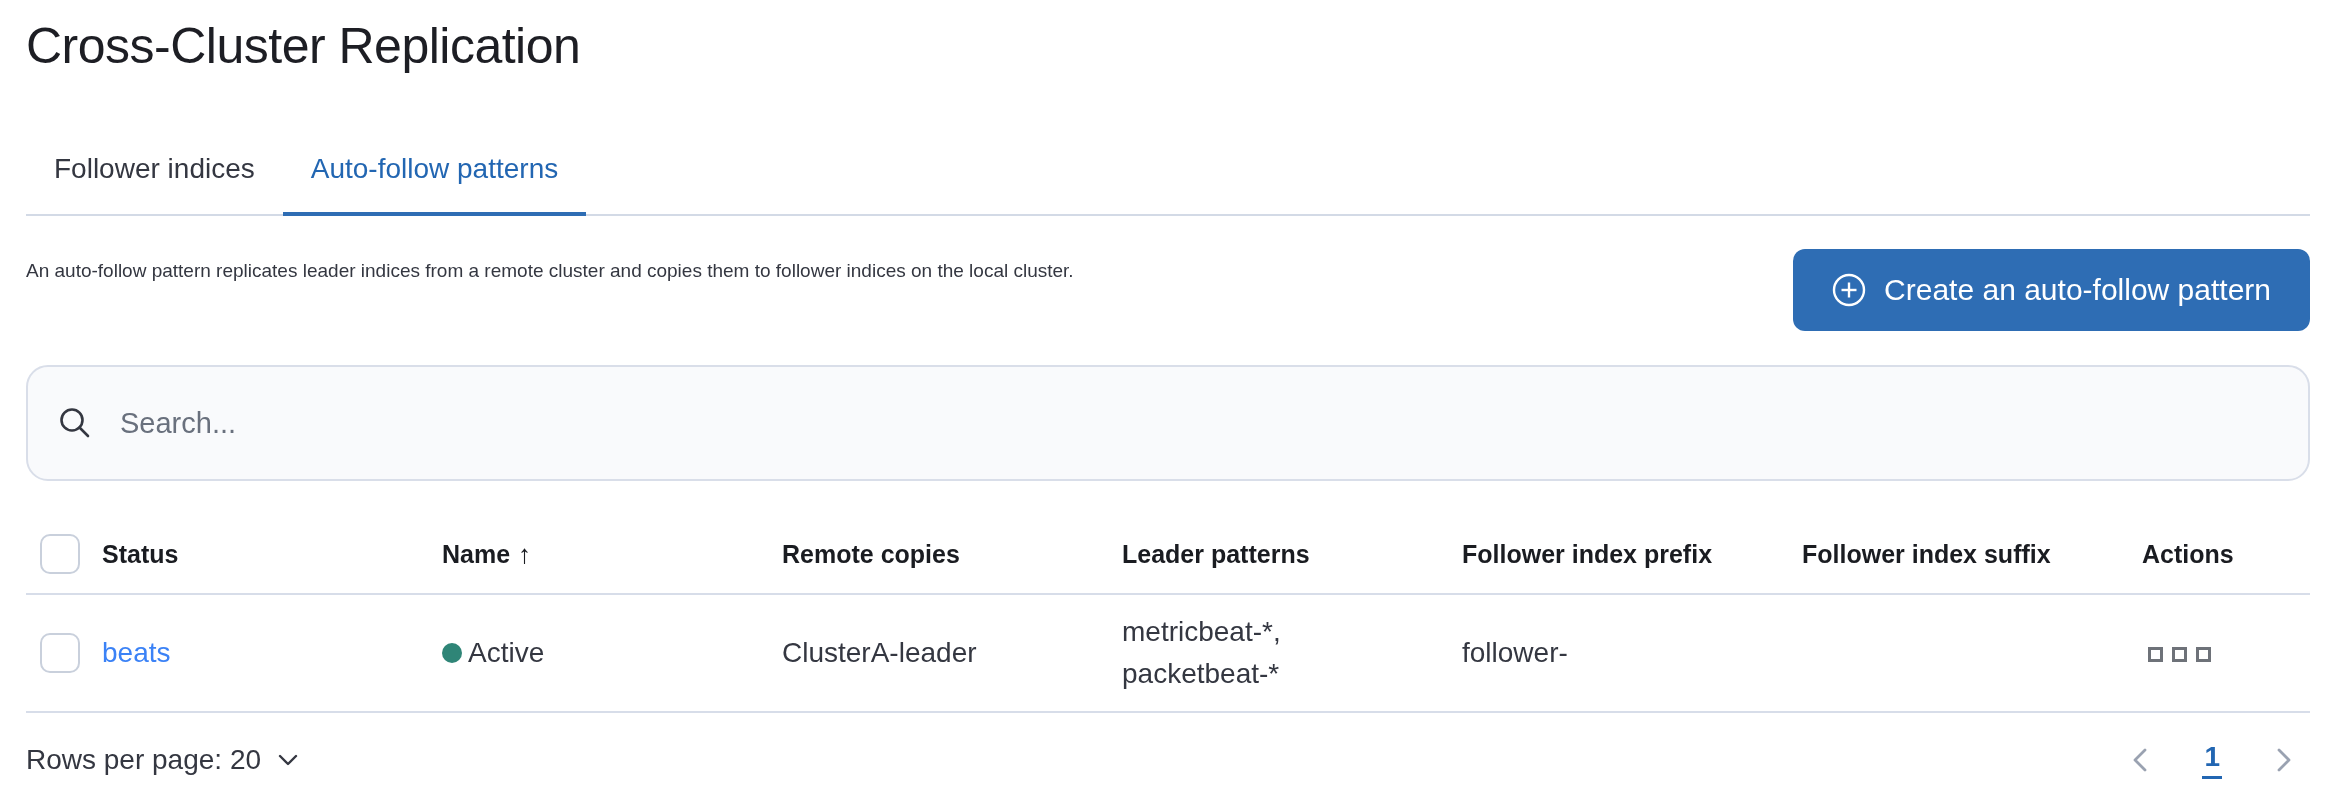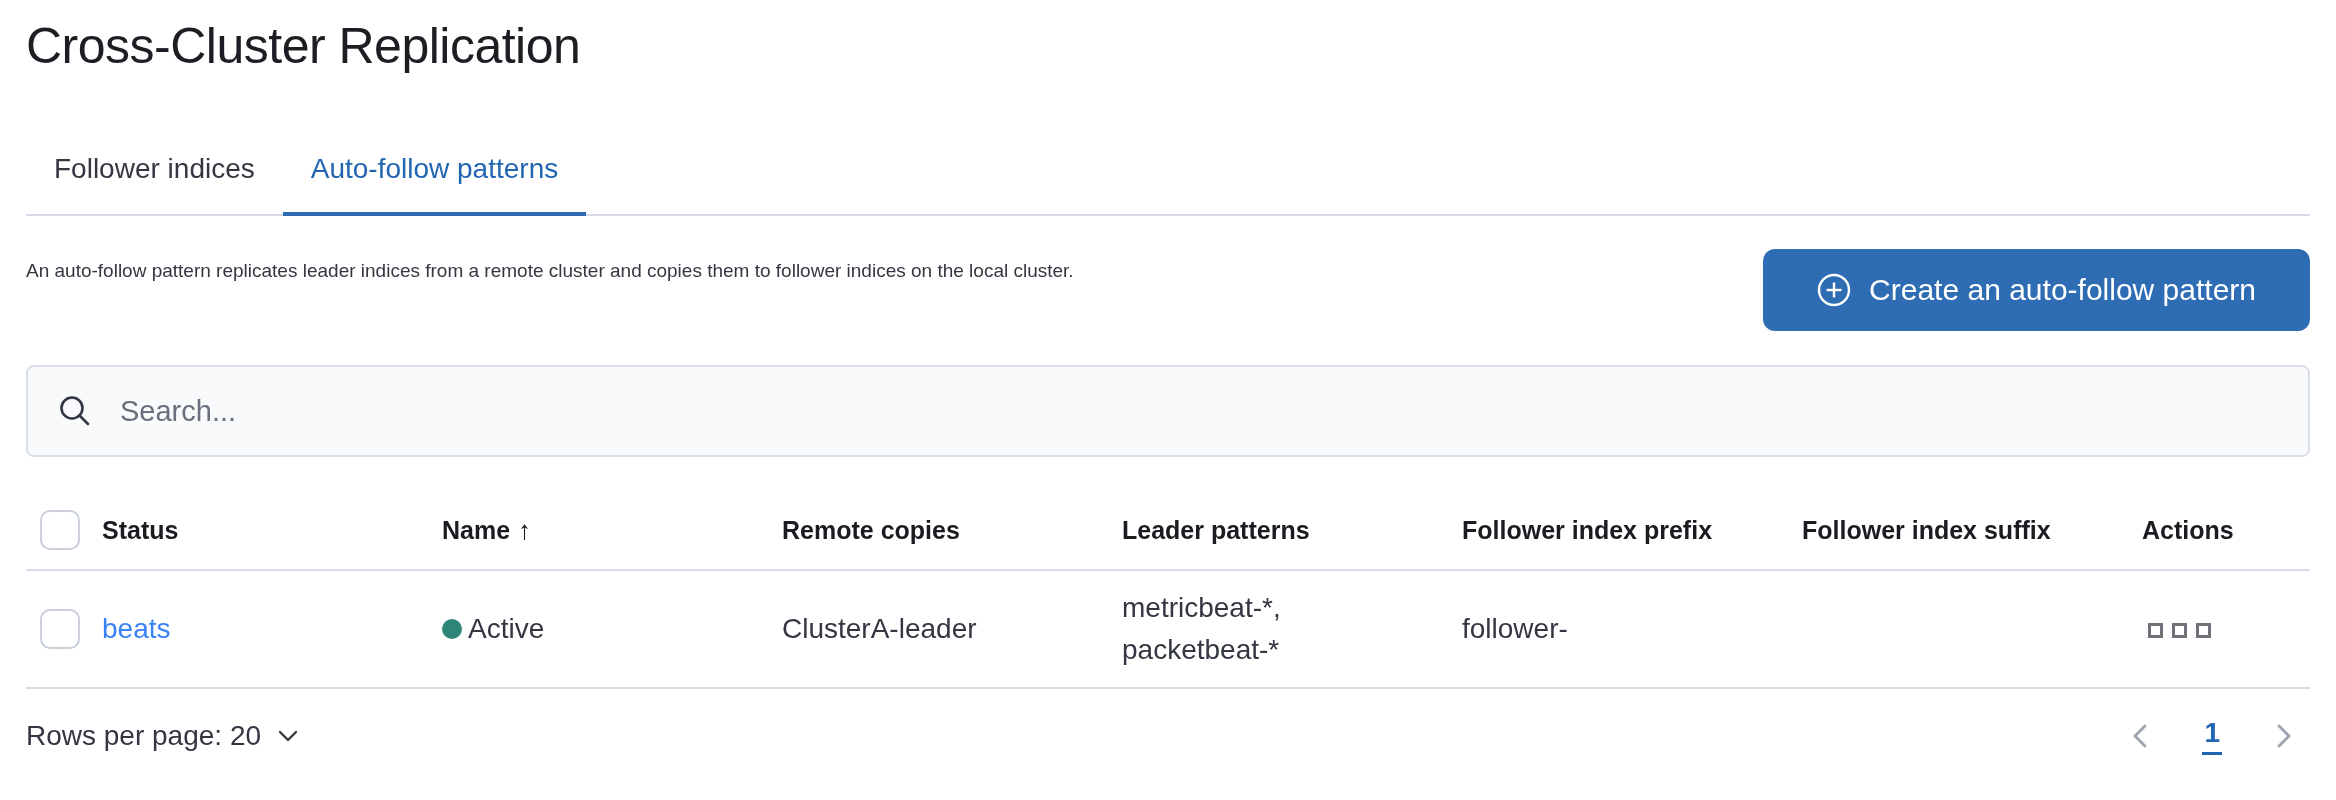--- a/index.html
+++ b/index.html
@@ -67,38 +67,38 @@
     line-height: 50px;
     color: #343741;
   }
   .create-btn {
     display: flex;
     align-items: center;
     gap: 18px;
     flex: none;
     margin-top: 3px;
     height: 82px;
-    padding: 0 54px;
+    padding: 0 39px;
     background: #2e6db4;
     color: #ffffff;
     border: none;
     border-radius: 12px;
     font-family: "Liberation Sans", sans-serif;
     font-size: 30px;
     font-weight: 400;
     cursor: pointer;
   }
   
   .search-bar {
     margin-top: 34px;
-    height: 92px;
+    height: 116px;
     box-sizing: border-box;
     background: #f9fafc;
     border: 2px solid #d9dee9;
-    border-radius: 8px;
+    border-radius: 22px;
     display: flex;
     align-items: center;
   }
   .search-bar svg { margin-left: 30px; flex: none; }
   .search-input {
     flex: 1;
     margin-left: 26px;
     border: none;
     outline: none;
     background: transparent;

